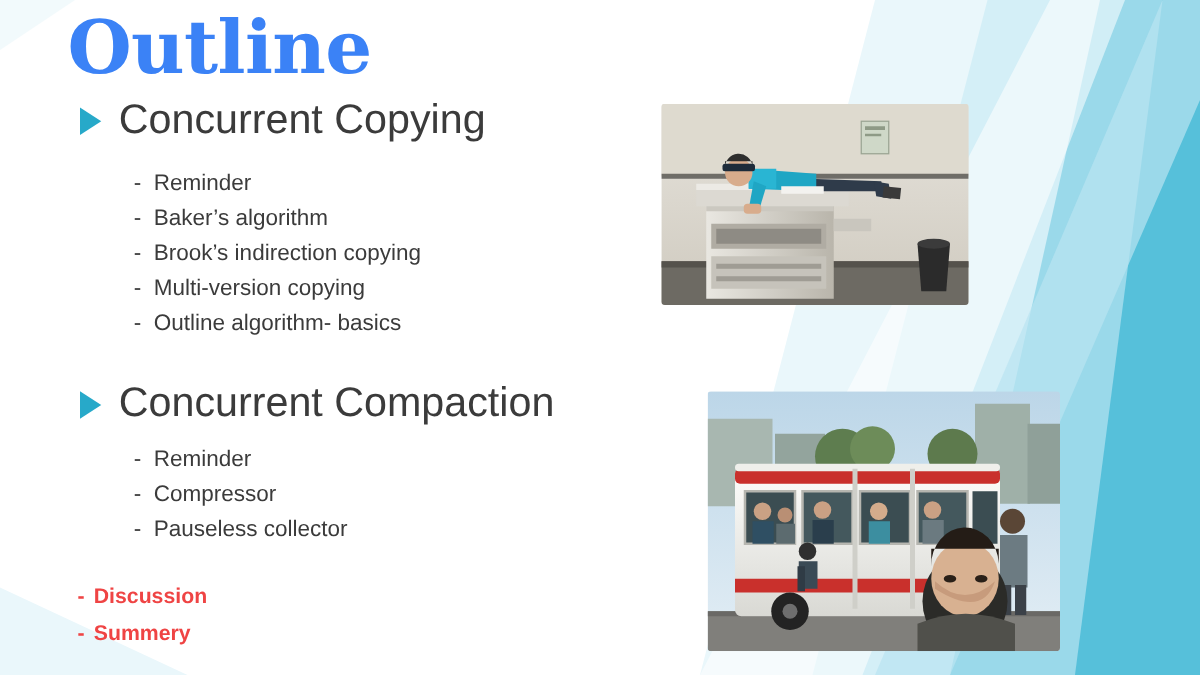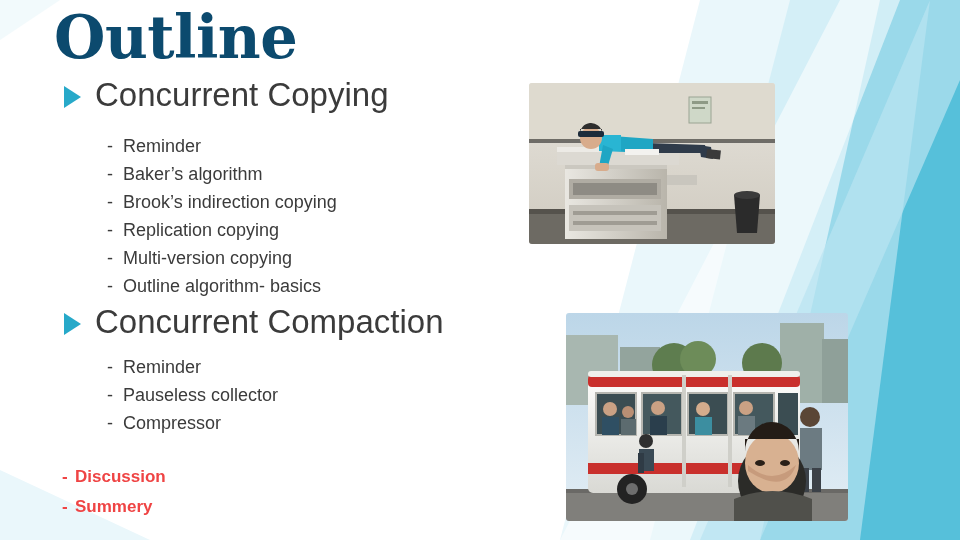--- a/index.html
+++ b/index.html
@@ -30,21 +30,21 @@
 
   
   .title {
     position: absolute;
     left: 54px;
     top: 8px;
     font-family: "DejaVu Serif", serif;
     font-weight: bold;
     font-size: 59px;
     line-height: 1.0;
-    color: #0c4a6e;
+    color: #3b82f6;
     letter-spacing: -0.5px;
   }
 
   
   .l1 {
     position: absolute;
     display: flex;
     align-items: flex-start;
     gap: 14px;
   }
@@ -136,34 +136,33 @@
 
   <div class="l1" style="left:64px; top:76px;">
     <span class="arrow"></span>
     <span class="l1text">Concurrent Copying</span>
   </div>
 
   <ul class="sublist" style="left:107px; top:132px;">
     <li><span class="dash">-</span><span>Reminder</span></li>
     <li><span class="dash">-</span><span>Baker’s algorithm</span></li>
     <li><span class="dash">-</span><span>Brook’s indirection copying</span></li>
-    <li><span class="dash">-</span><span>Replication copying</span></li>
     <li><span class="dash">-</span><span>Multi-version copying</span></li>
     <li><span class="dash">-</span><span>Outline algorithm- basics</span></li>
   </ul>
 
   <div class="l1" style="left:64px; top:303px;">
     <span class="arrow"></span>
     <span class="l1text">Concurrent Compaction</span>
   </div>
 
   <ul class="sublist" style="left:107px; top:353px;">
     <li><span class="dash">-</span><span>Reminder</span></li>
+    <li><span class="dash">-</span><span>Compressor</span></li>
     <li><span class="dash">-</span><span>Pauseless collector</span></li>
-    <li><span class="dash">-</span><span>Compressor</span></li>
   </ul>
 
   <ul class="footlist" style="left:62px; top:462px;">
     <li><span class="dash">-</span><span>Discussion</span></li>
     <li><span class="dash">-</span><span>Summery</span></li>
   </ul>
 
   <div class="photo" style="left:529px; top:83px; width:246px; height:161px;">
     <svg width="246" height="161" viewBox="0 0 246 161">
       <defs>

